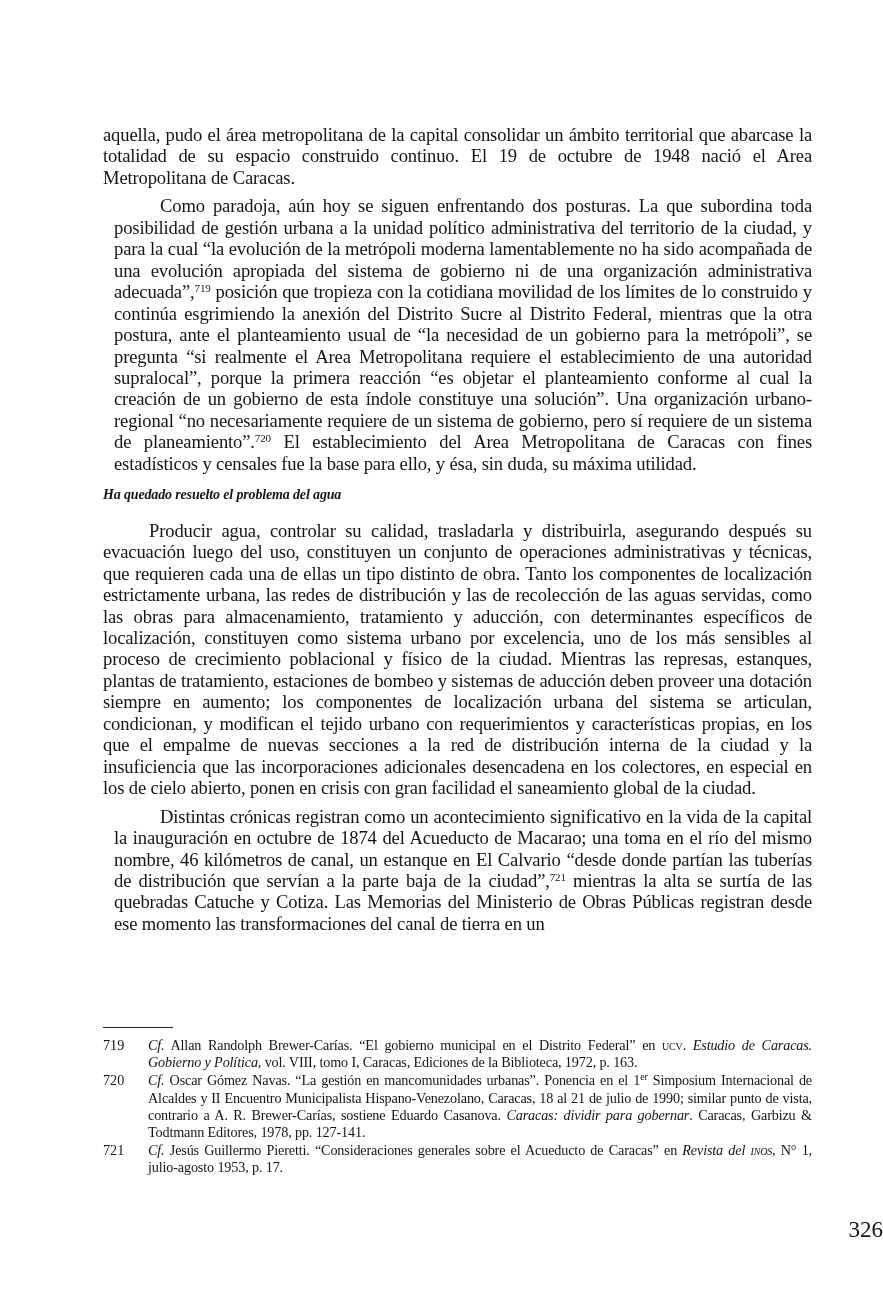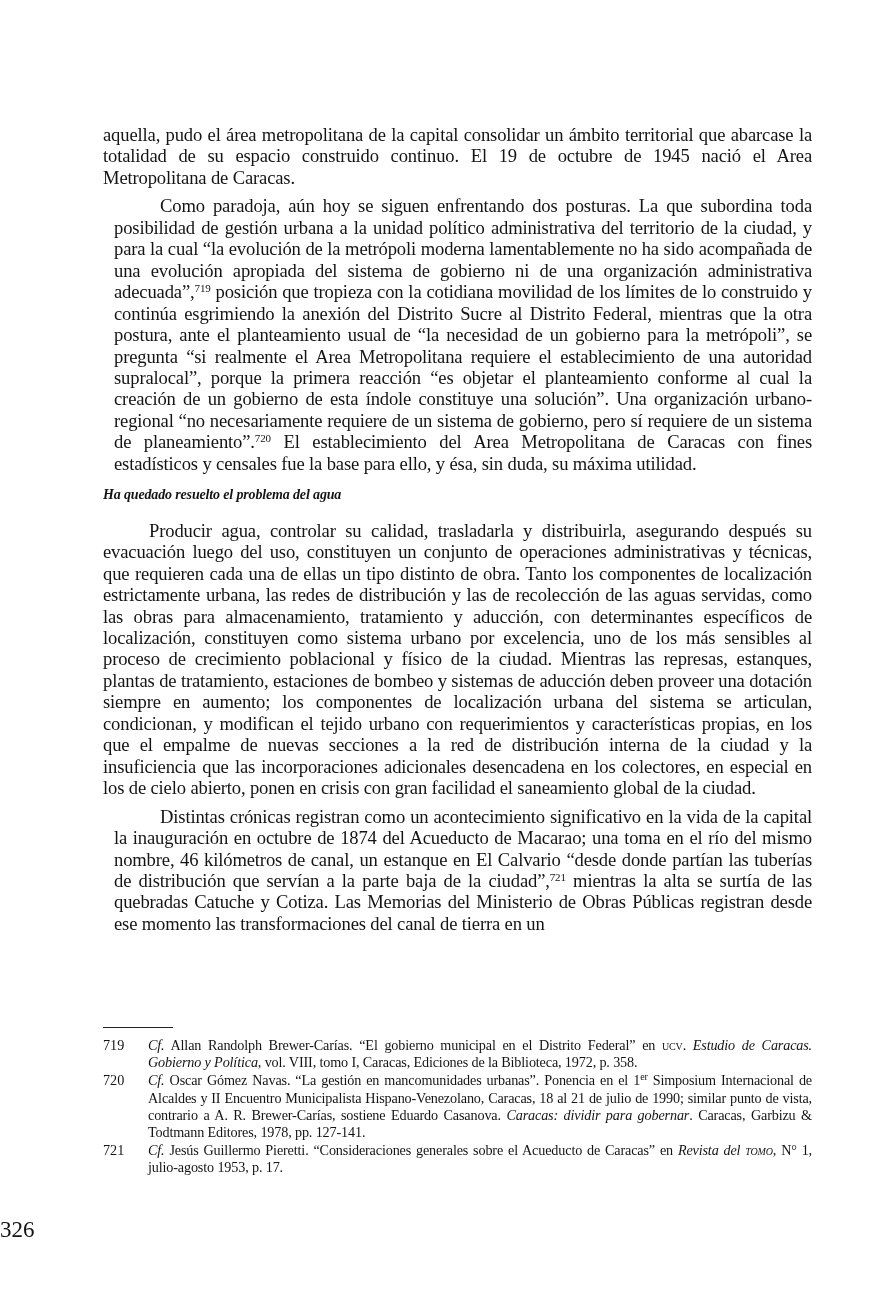--- a/index.html
+++ b/index.html
@@ -86,52 +86,52 @@
   .sup {
     font-size: 10px;
     vertical-align: 5px;
     line-height: 0;
   }
   .page-number {
     position: absolute;
     left: 0;
     width: 883px;
     top: 1217px;
-    text-align: left;
+    text-align: right;
     font-size: 23px;
     line-height: 26px;
   }
 </style>
 </head>
 <body>
 
 <div class="page">
   <div class="body-text">
-    <p class="para">aquella, pudo el área metropolitana de la capital consolidar un ámbito territorial que abarcase la totalidad de su espacio construido continuo. El 19 de octubre de 1945 nació el Area Metropolitana de Caracas.</p>
+    <p class="para">aquella, pudo el área metropolitana de la capital consolidar un ámbito territorial que abarcase la totalidad de su espacio construido continuo. El 19 de octubre de 1948 nació el Area Metropolitana de Caracas.</p>
 
     <p class="para indent"><span>Como paradoja, aún hoy se siguen enfrentando dos posturas. La que subordina toda posibilidad de gestión urbana a la unidad político administrativa del territorio de la ciudad, y para la cual “la evolución de la metrópoli moderna lamentablemente no ha sido acompañada de una evolución apropiada del sistema de gobierno ni de una organización administrativa adecuada”,</span><span class="fnref">719</span><span> posición que tropieza con la cotidiana movilidad de los límites de lo construido y continúa esgrimiendo  la anexión del Distrito Sucre al Distrito Federal, mientras que la otra postura, ante el planteamiento usual de “la necesidad de un gobierno para la metrópoli”, se pregunta “si realmente el  Area Metropolitana requiere el establecimiento de una autoridad supralocal”, porque la primera reacción “es objetar el planteamiento conforme al cual la creación de un gobierno de esta índole constituye una solución”. Una organización urbano-regional “no necesariamente requiere de un sistema de gobierno, pero sí requiere de un sistema de planeamiento”.</span><span class="fnref">720</span><span> El establecimiento del Area Metropolitana de Caracas con fines estadísticos y censales fue la base para ello, y ésa, sin duda, su máxima utilidad.</span></p>
 
     <h3 class="section-heading">Ha quedado resuelto el problema del agua</h3>
 
     <p class="para indent">Producir agua, controlar su calidad, trasladarla y distribuirla,  asegurando después su evacuación luego del uso, constituyen un conjunto de operaciones administrativas y técnicas, que requieren cada una de ellas un tipo distinto de obra. Tanto los componentes de localización estrictamente urbana, las redes de distribución y las de recolección de las aguas servidas, como las obras para  almacenamiento, tratamiento y aducción, con determinantes específicos de localización, constituyen como sistema urbano por excelencia, uno de los más sensibles al proceso de crecimiento poblacional y físico de la ciudad. Mientras las represas, estanques, plantas de tratamiento, estaciones de bombeo y sistemas de aducción deben proveer una dotación siempre en aumento; los componentes de localización urbana del sistema se articulan, condicionan, y modifican el tejido urbano con requerimientos y características propias, en los que el empalme de nuevas secciones a la red de distribución interna de la ciudad y la insuficiencia que las incorporaciones adicionales desencadena en los colectores, en especial en los de cielo abierto, ponen en crisis con gran facilidad el saneamiento global de la ciudad.</p>
 
     <p class="para indent"><span>Distintas crónicas registran como un acontecimiento significativo en la vida de la capital la inauguración en octubre de 1874 del Acueducto de Macarao; una toma en el río del mismo nombre, 46 kilómetros de canal, un estanque en El Calvario “desde donde partían las tuberías de distribución que servían a la parte baja de la ciudad”,</span><span class="fnref">721</span><span> mientras la alta se surtía de las quebradas Catuche y Cotiza. Las Memorias del Ministerio de Obras Públicas registran desde ese momento las transformaciones del canal de tierra en un</span></p>
   </div>
 </div>
 
 <div class="footnote-rule"></div>
 
 <div class="footnotes">
   <div class="footnote">
     <span class="fn-num">719</span>
-    <span class="fn-text"><span class="it">Cf.</span><span> Allan Randolph Brewer-Carías. “El gobierno municipal en el Distrito Federal” en </span><span class="sc">ucv</span><span>. </span><span class="it">Estudio de Caracas. Gobierno y Política</span><span>, vol. VIII, tomo I, Caracas, Ediciones de la Biblioteca, 1972, p. 358.</span></span>
+    <span class="fn-text"><span class="it">Cf.</span><span> Allan Randolph Brewer-Carías. “El gobierno municipal en el Distrito Federal” en </span><span class="sc">ucv</span><span>. </span><span class="it">Estudio de Caracas. Gobierno y Política</span><span>, vol. VIII, tomo I, Caracas, Ediciones de la Biblioteca, 1972, p. 163.</span></span>
   </div>
   <div class="footnote">
     <span class="fn-num">720</span>
     <span class="fn-text"><span class="it">Cf.</span><span> Oscar Gómez Navas. “La gestión en mancomunidades urbanas”. Ponencia en el 1</span><span class="sup">er</span><span> Simposium Internacional de Alcaldes y II Encuentro Municipalista Hispano-Venezolano, Caracas, 18 al 21 de julio de 1990; similar punto de vista, contrario a A. R. Brewer-Carías, sostiene Eduardo Casanova. </span><span class="it">Caracas: dividir para gobernar</span><span>. Caracas, Garbizu &amp; Todtmann Editores, 1978, pp. 127-141.</span></span>
   </div>
   <div class="footnote">
     <span class="fn-num">721</span>
-    <span class="fn-text"><span class="it">Cf.</span><span> Jesús Guillermo Pieretti. “Consideraciones generales sobre el Acueducto de Caracas” en </span><span class="it">Revista del</span> <span class="sc it">tomo</span><span>,  N° 1, julio-agosto 1953, p. 17.</span></span>
+    <span class="fn-text"><span class="it">Cf.</span><span> Jesús Guillermo Pieretti. “Consideraciones generales sobre el Acueducto de Caracas” en </span><span class="it">Revista del</span> <span class="sc it">inos</span><span>,  N° 1, julio-agosto 1953, p. 17.</span></span>
   </div>
 </div>
 
 <div class="page-number">326</div>
 
 </body></html>

